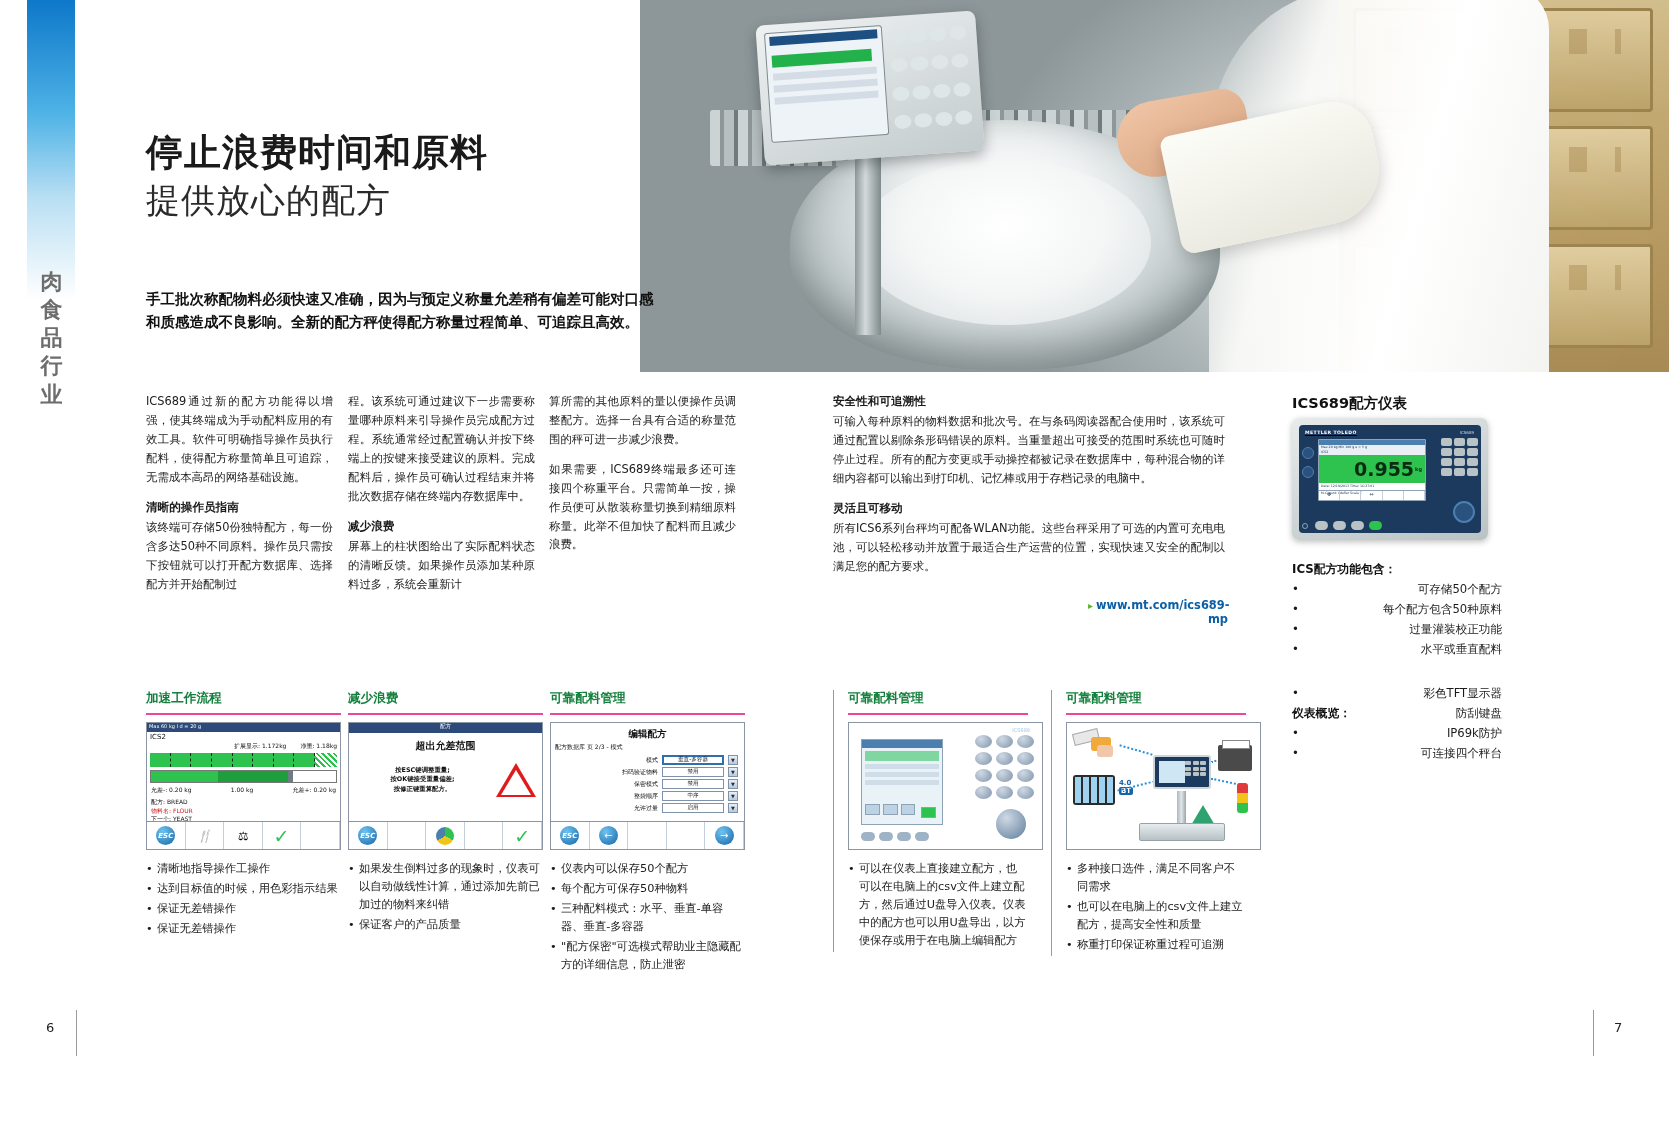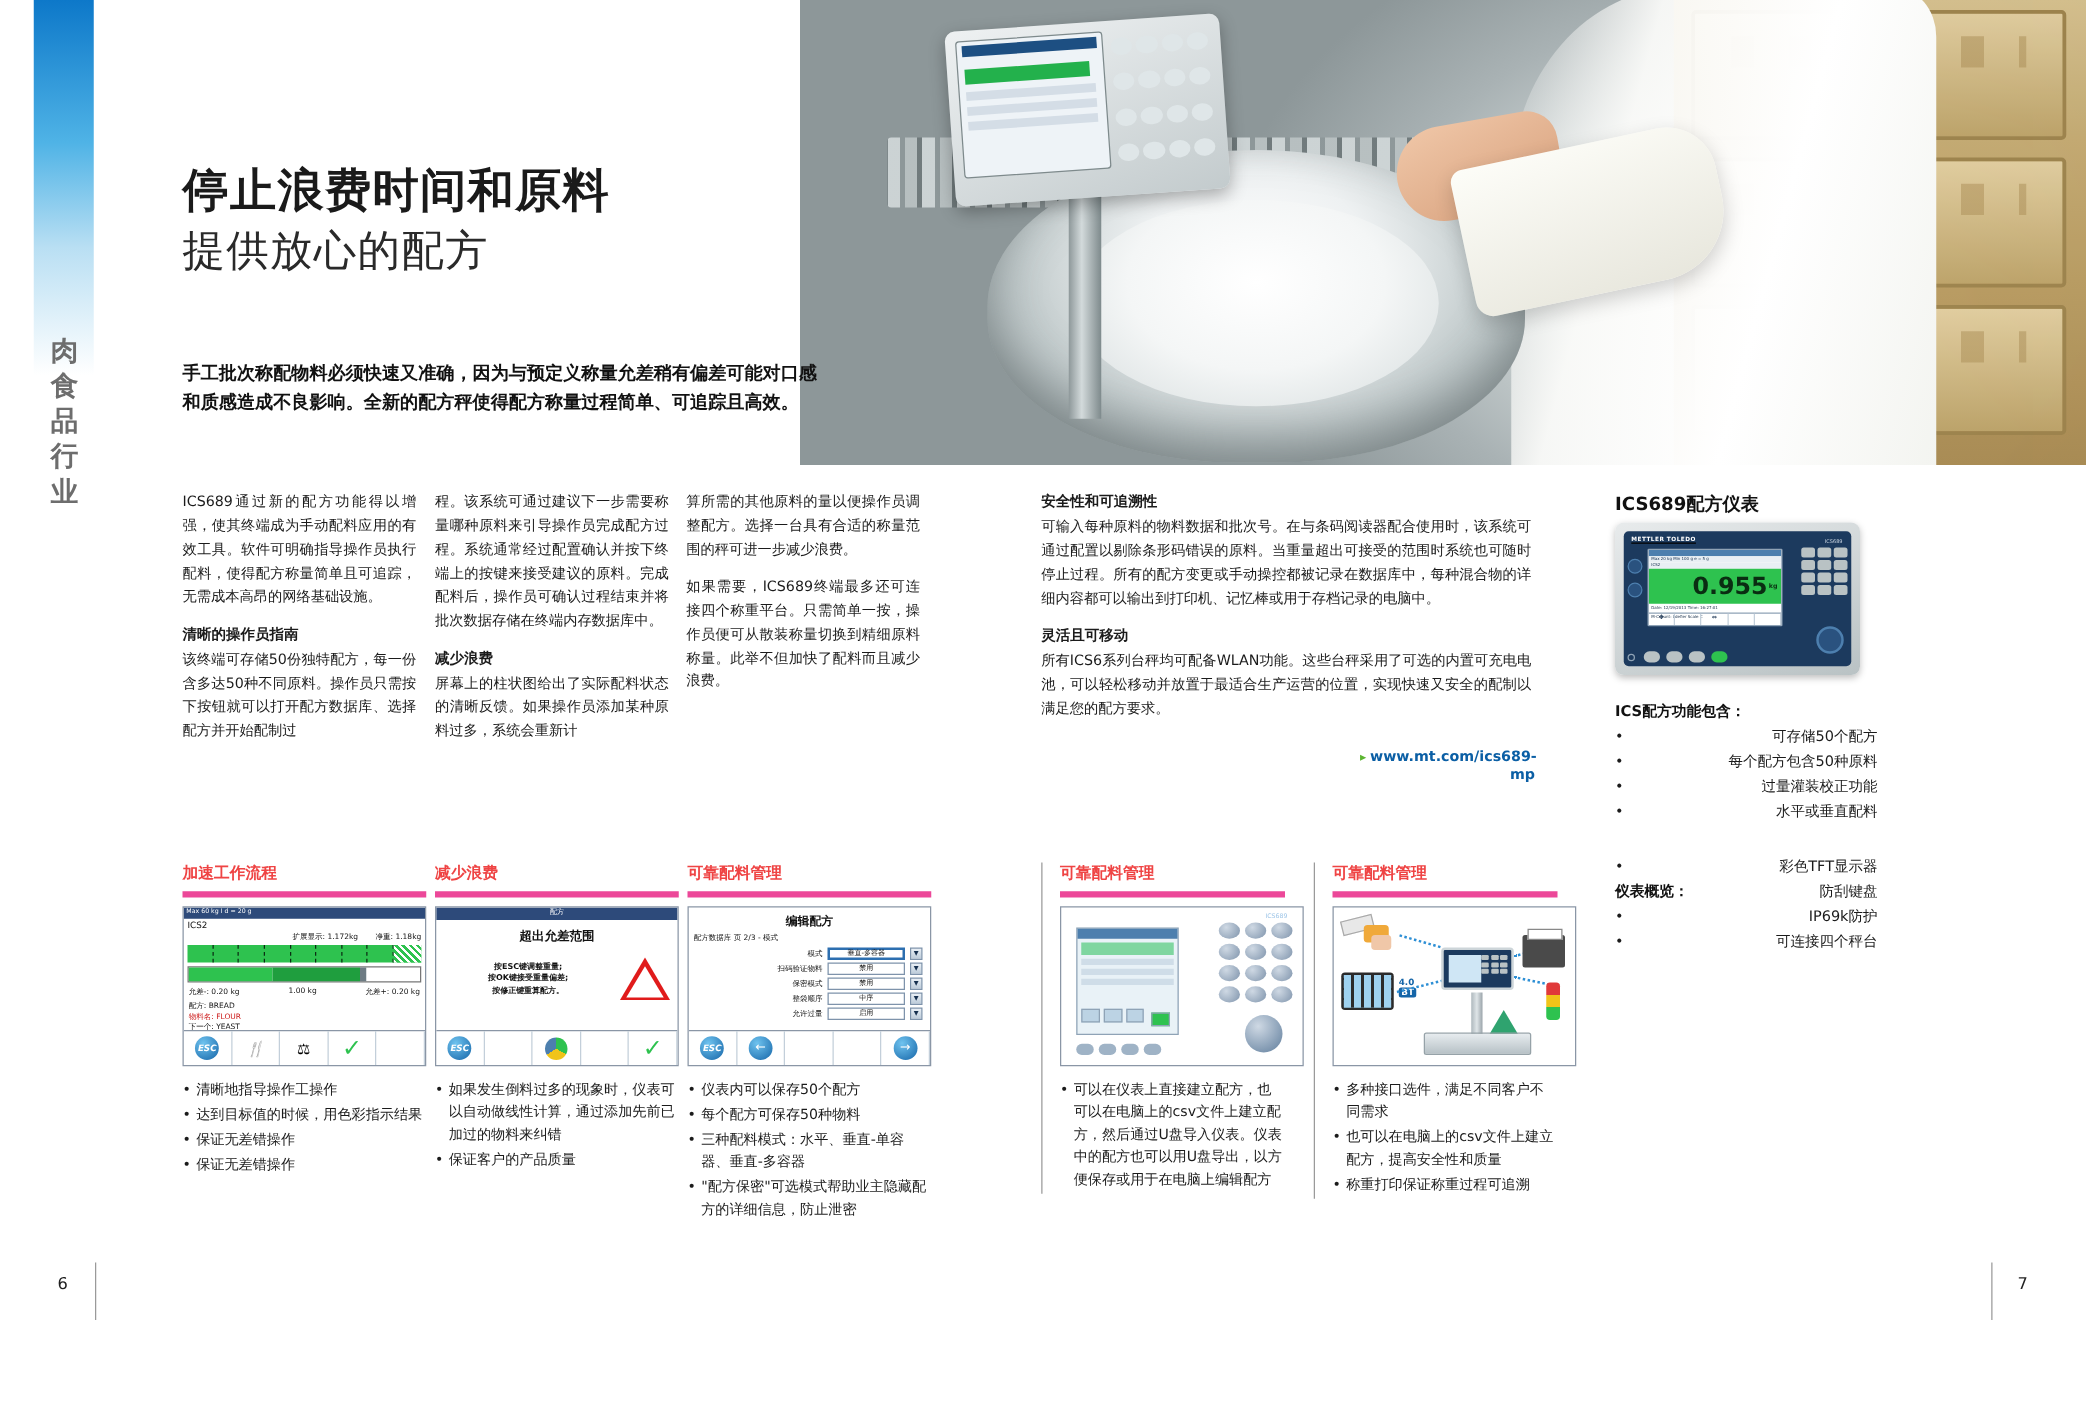--- a/index.html
+++ b/index.html
@@ -179,21 +179,21 @@
   .dev-bottom i.g{background:#2ec24f;}
   .dev-power{position:absolute;left:3px;bottom:4px;width:6px;height:6px;border:1px solid #8fa3b6;border-radius:50%;}
 
   .rs-h { position: absolute; left: 1292px; font-size: 11.8px; font-weight: bold; color:#111; }
   .rs-list { position: absolute; left: 1292px; font-size: 11.6px; line-height: 1.72; color:#1b1b1b; list-style:none;text-align:right; }
   .rs-list li { padding-left: 12px; position: relative; }
   .rs-list li:before { content:"•"; position:absolute; left:0; }
 
   
   .fbox { position: absolute; top: 690px; width: 195px; }
-  .fbox .ft { font-size: 12.6px; font-weight: bold; color:#ef4444; padding-bottom: 6px; border-bottom:5px solid #ec4899; margin-bottom:7px;}
+  .fbox .ft { font-size: 12.6px; font-weight: bold; color:#15803d; padding-bottom: 6px; border-bottom:2px solid #ec4899; margin-bottom:7px;}
   .fbox .shot { width: 195px; height: 128px; border:1px solid #8a96a6; background:#fff; overflow:hidden; position:relative;}
   .fbox ul { list-style:none; margin-top: 10px; font-size: 11.3px; line-height:1.6; color:#1b1b1b;}
   .fbox ul li { padding-left: 11px; position:relative; margin-bottom: 2px;}
   .fbox ul li:before{content:"•";position:absolute;left:0;}
   .fbox.sep { border-left: 1px solid #9a9a9a; padding-left: 14px; }
 
   .b1{left:146px;} .b2{left:348px;} .b3{left:550px;} .b4{left:833px;} .b5{left:1051px;}
   .fbox.b4, .fbox.b5 { width: 195px; }
 
   

